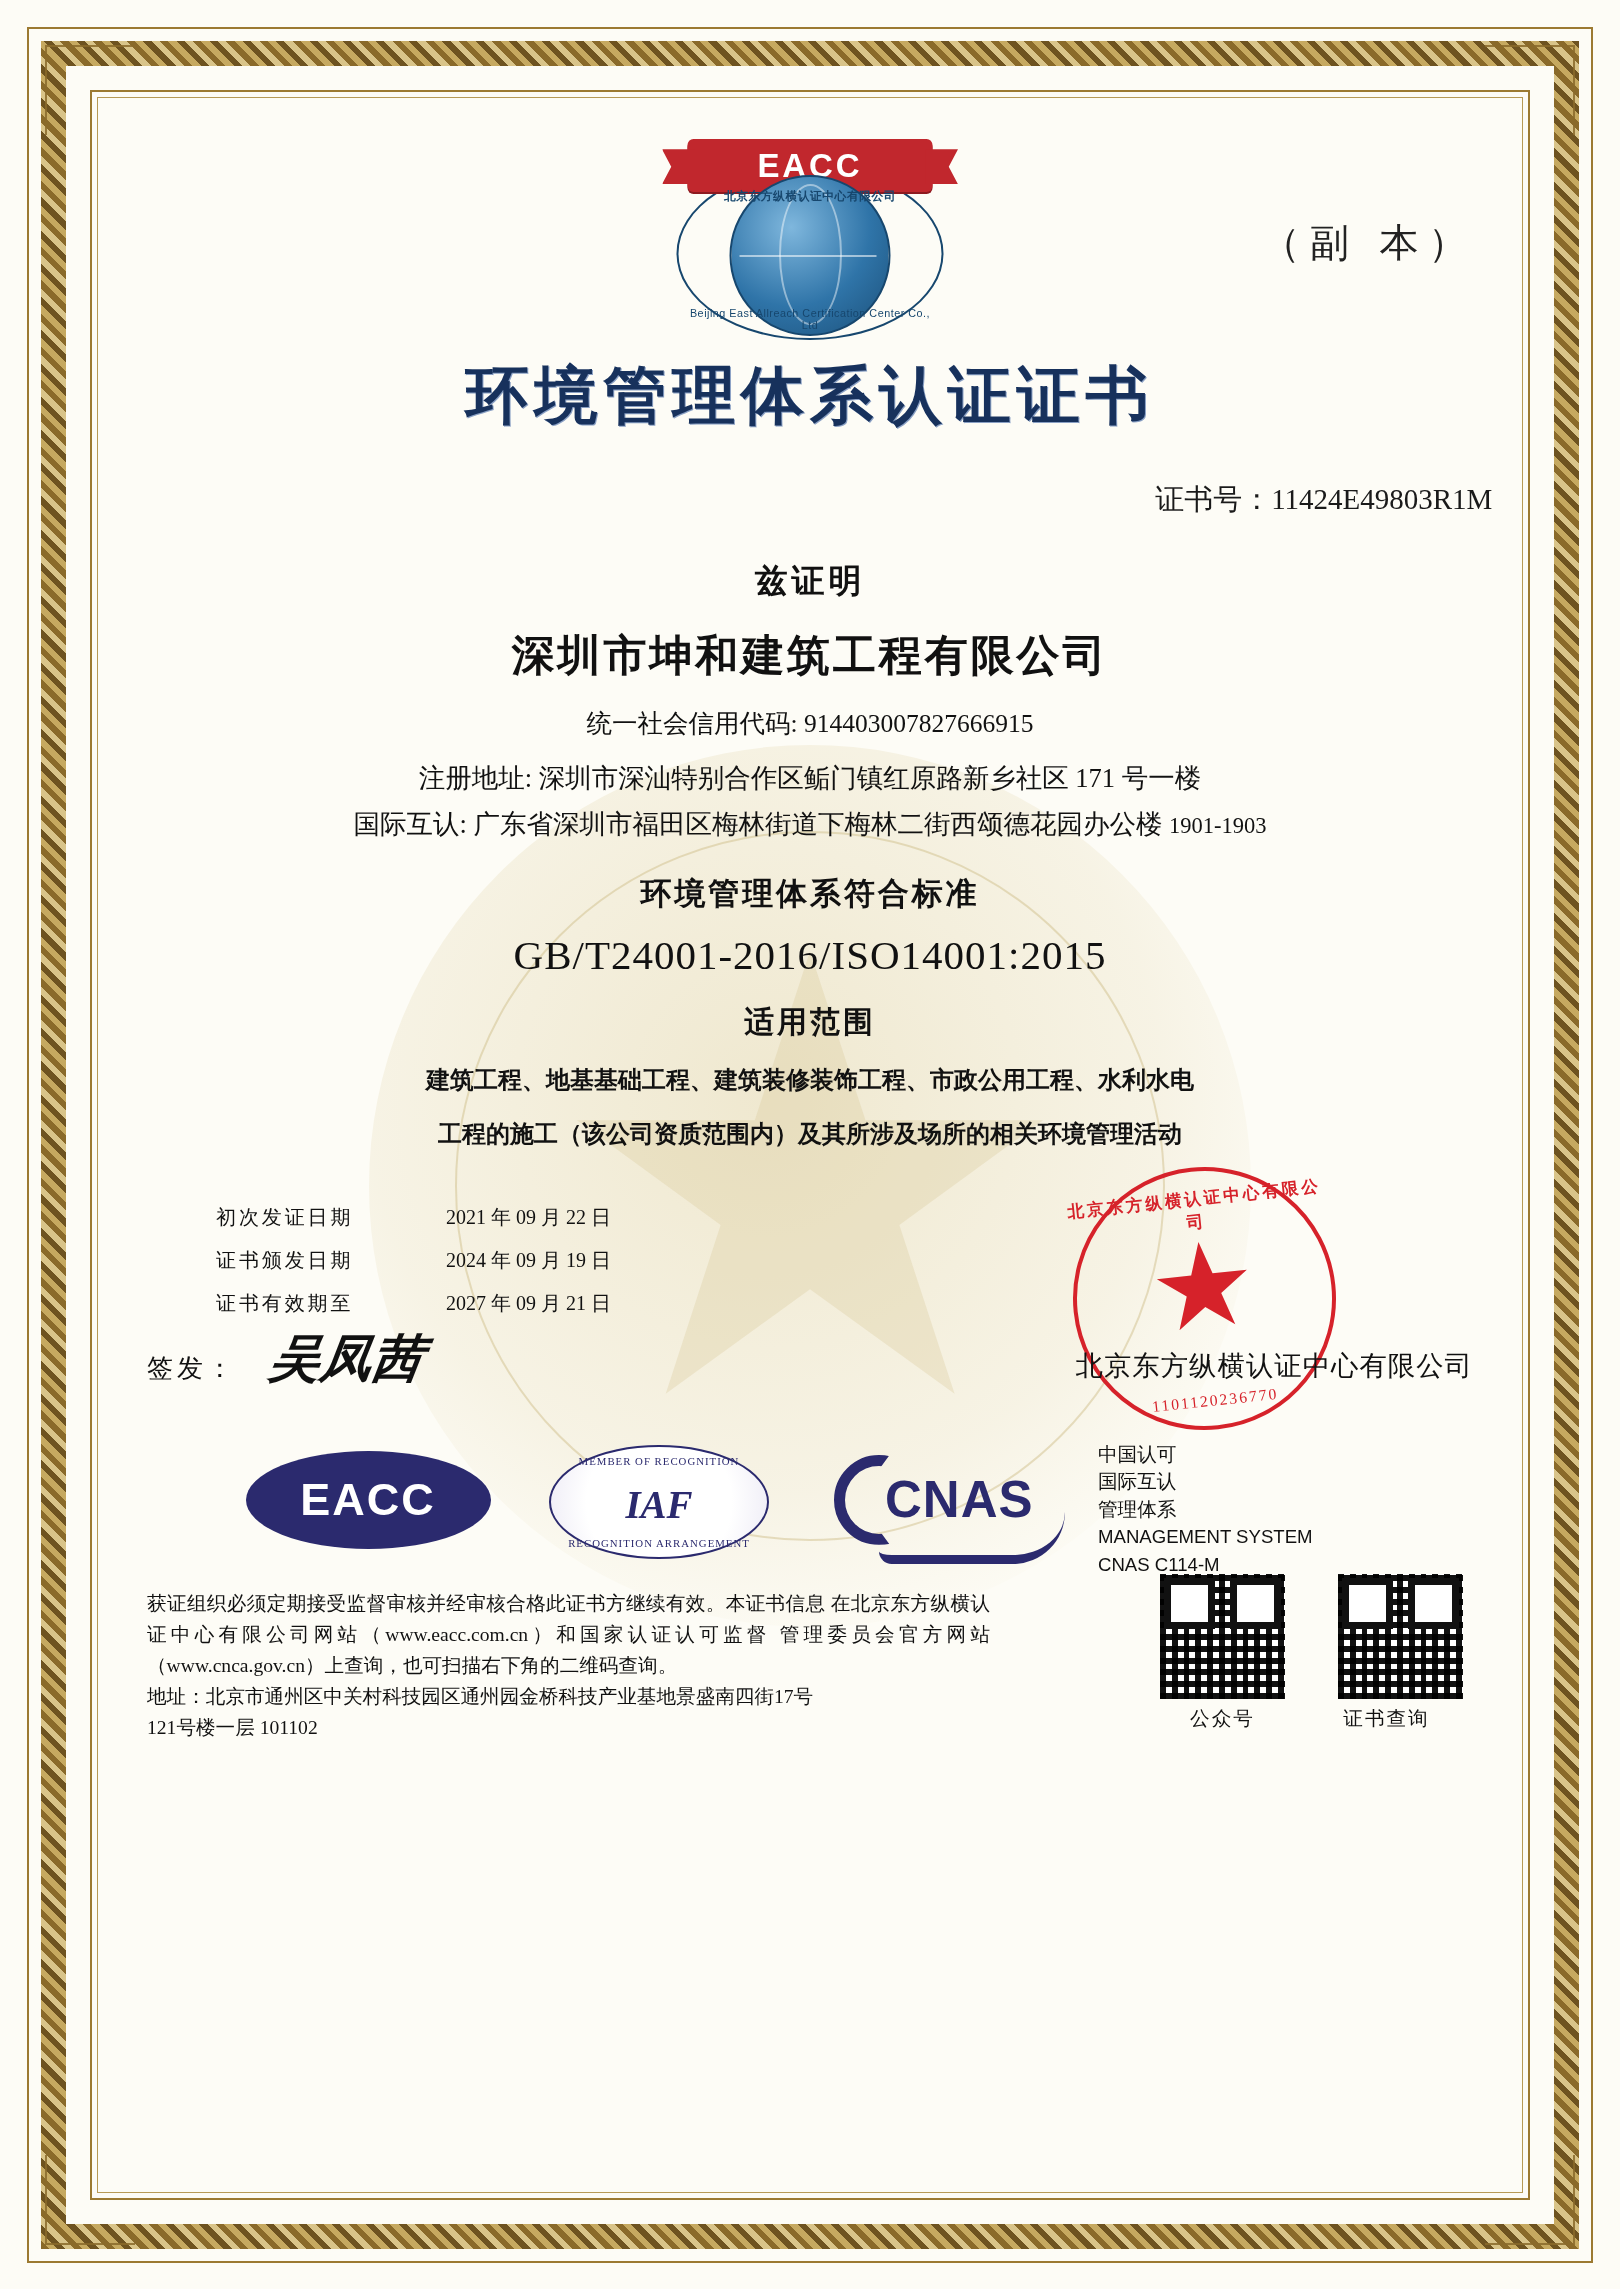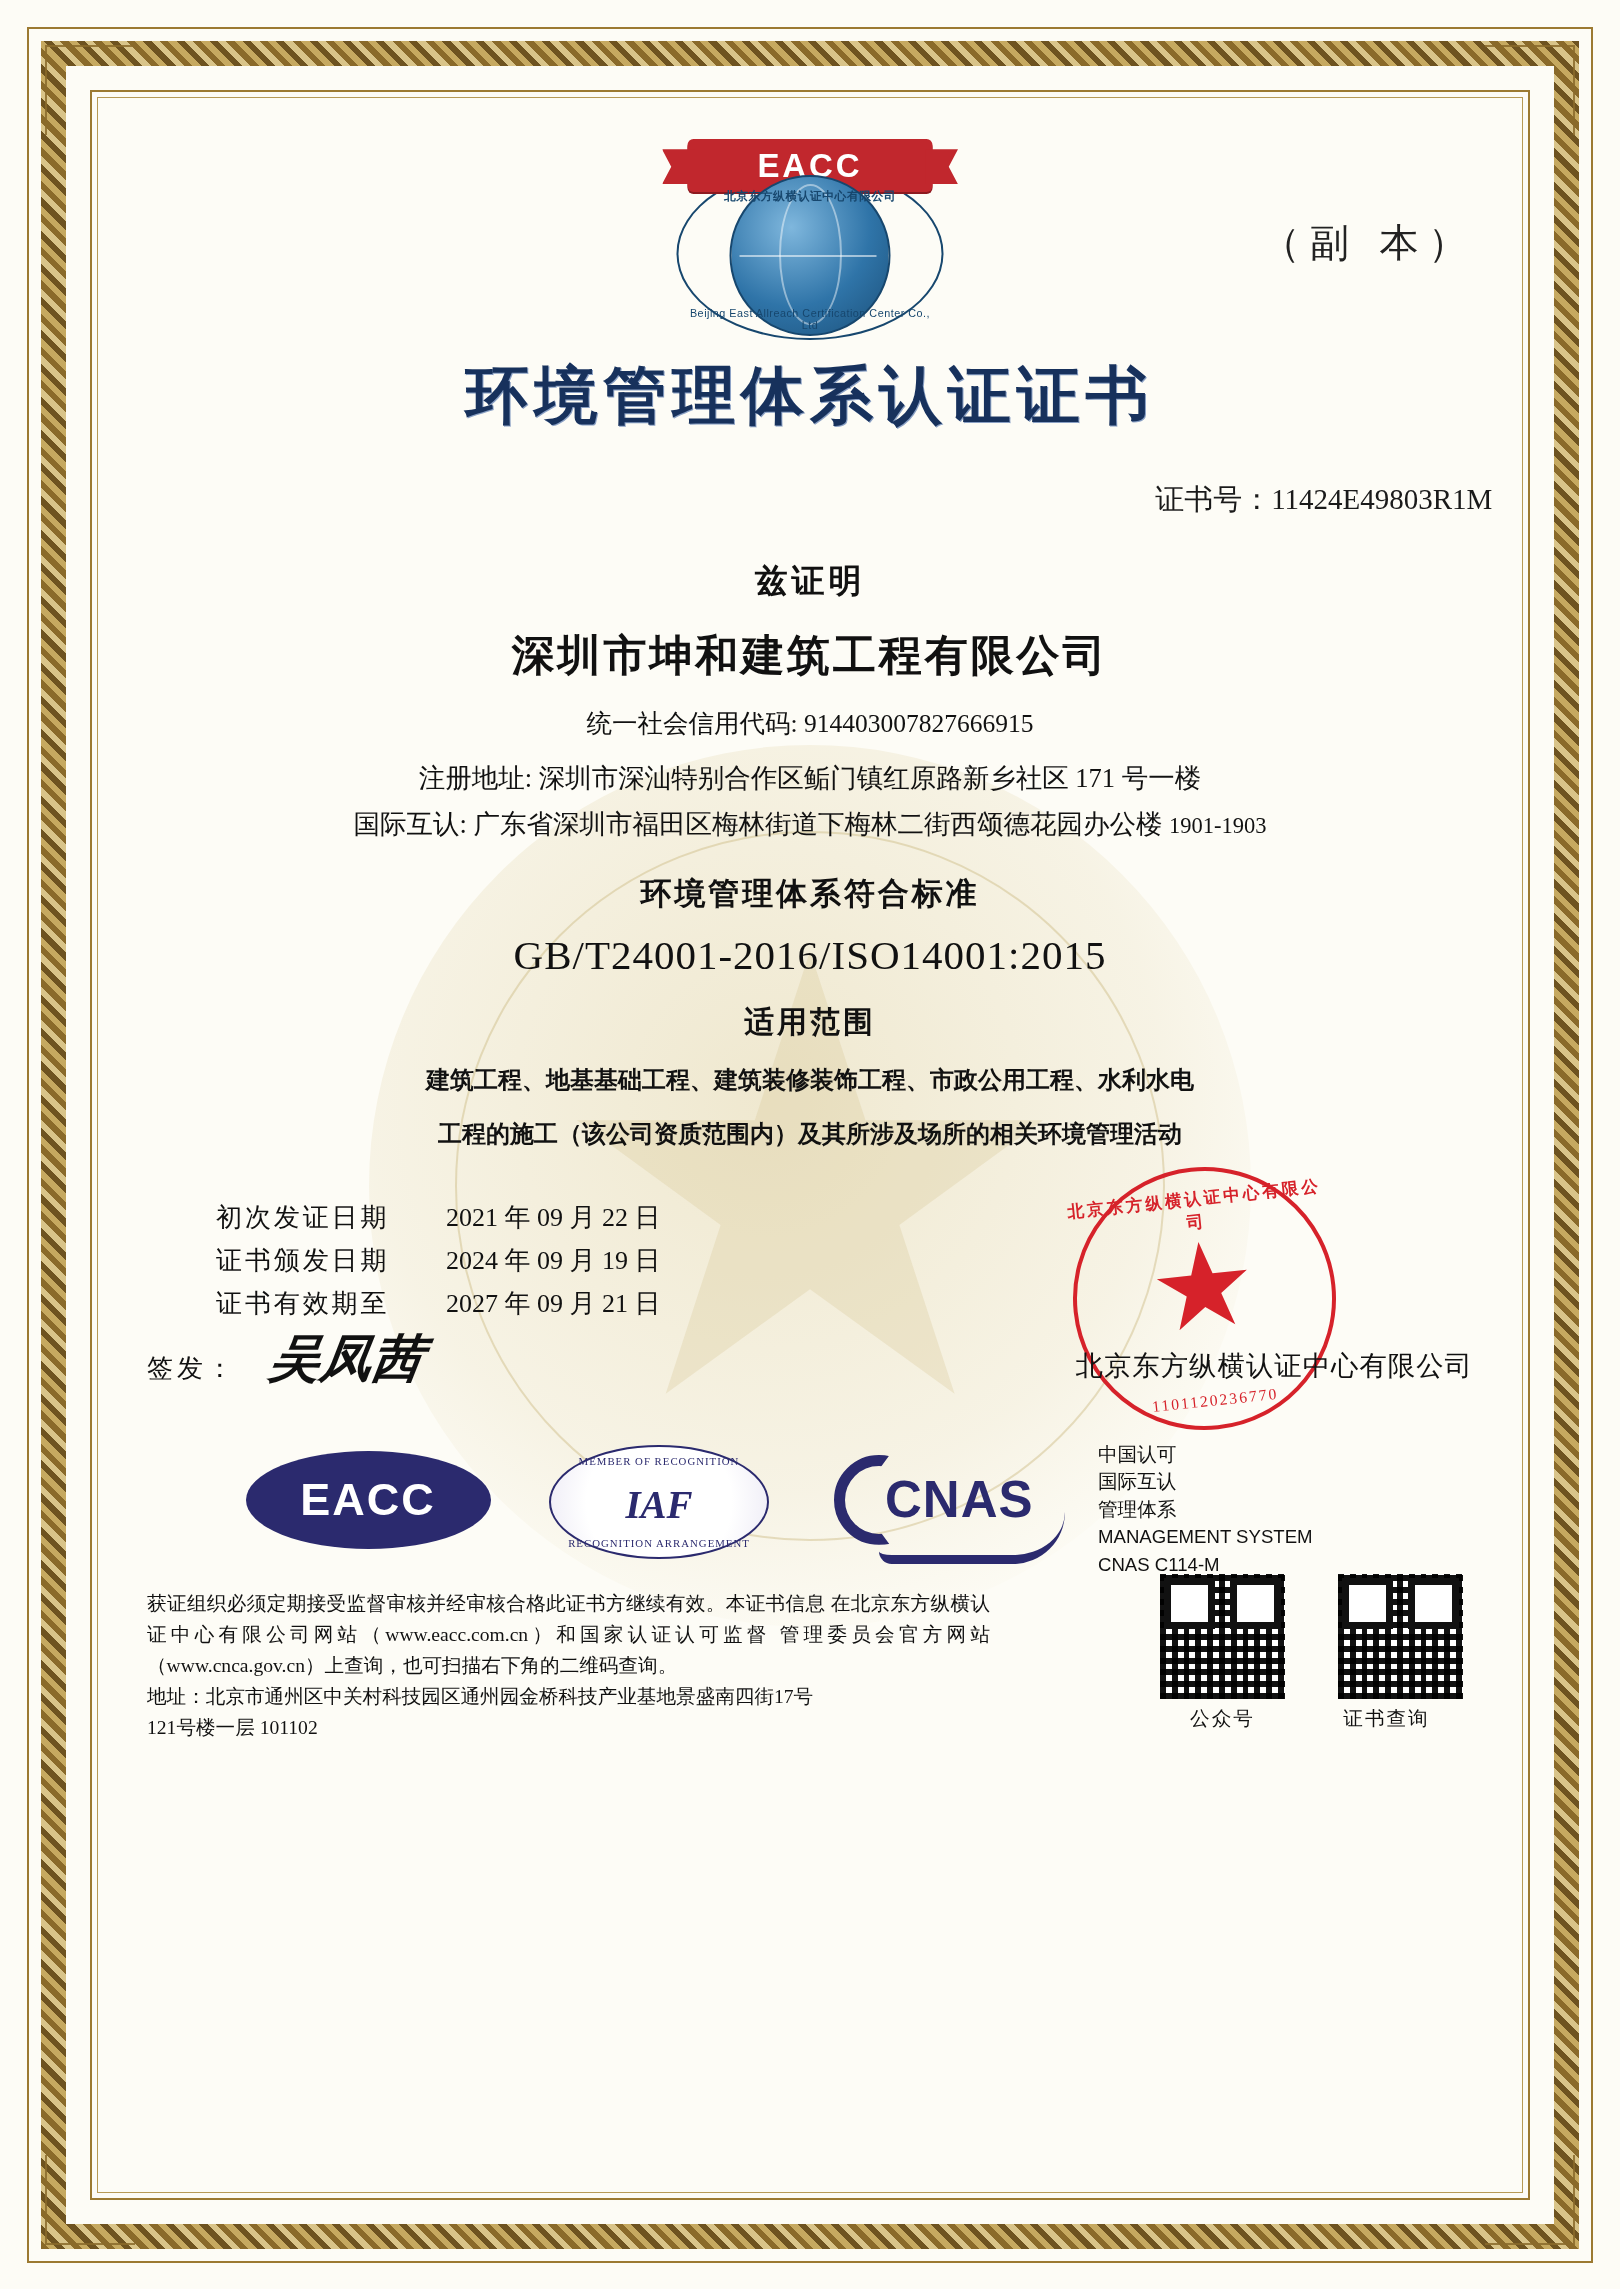--- a/index.html
+++ b/index.html
@@ -168,21 +168,21 @@
   }
   .scope-line{
     position:absolute;left:0;right:0;text-align:center;
     font-size:24px;font-weight:bold;color:#111;
   }
   .scope1{top:956px;}
   .scope2{top:1010px;}
 
   .dates{
     position:absolute;left:108px;top:1088px;
-    font-size:26px;color:#111;line-height:43px;
+    font-size:20px;color:#111;line-height:43px;
   }
   .dates .row{display:flex;}
   .dates .lbl{width:186px;letter-spacing:2.9px;}
   .dates .val{white-space:nowrap;margin-left:44px;}
 
   .sign-label{
     position:absolute;left:39px;top:1243px;
     font-size:26px;letter-spacing:3.9px;color:#111;
   }
   .signature{

